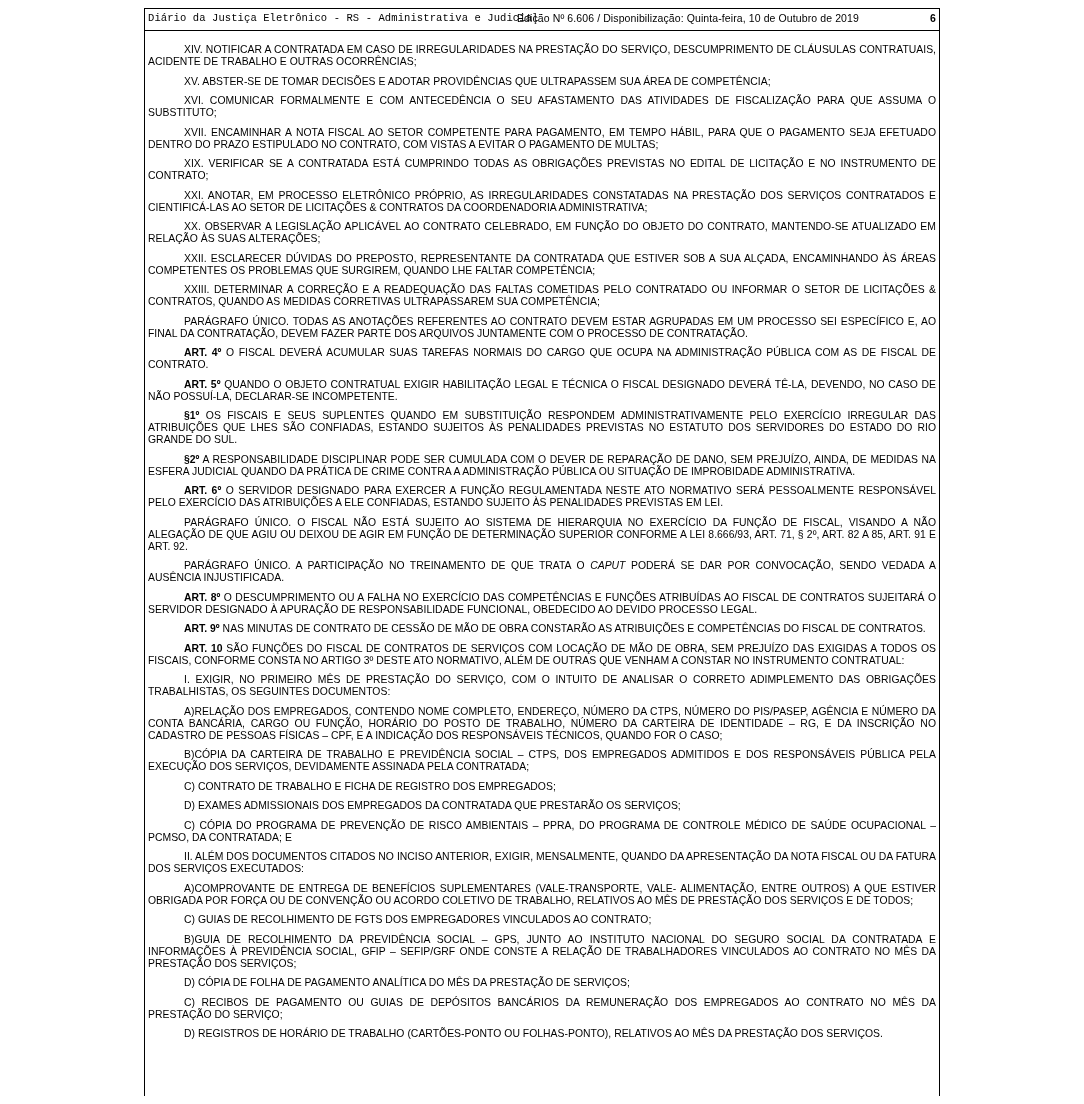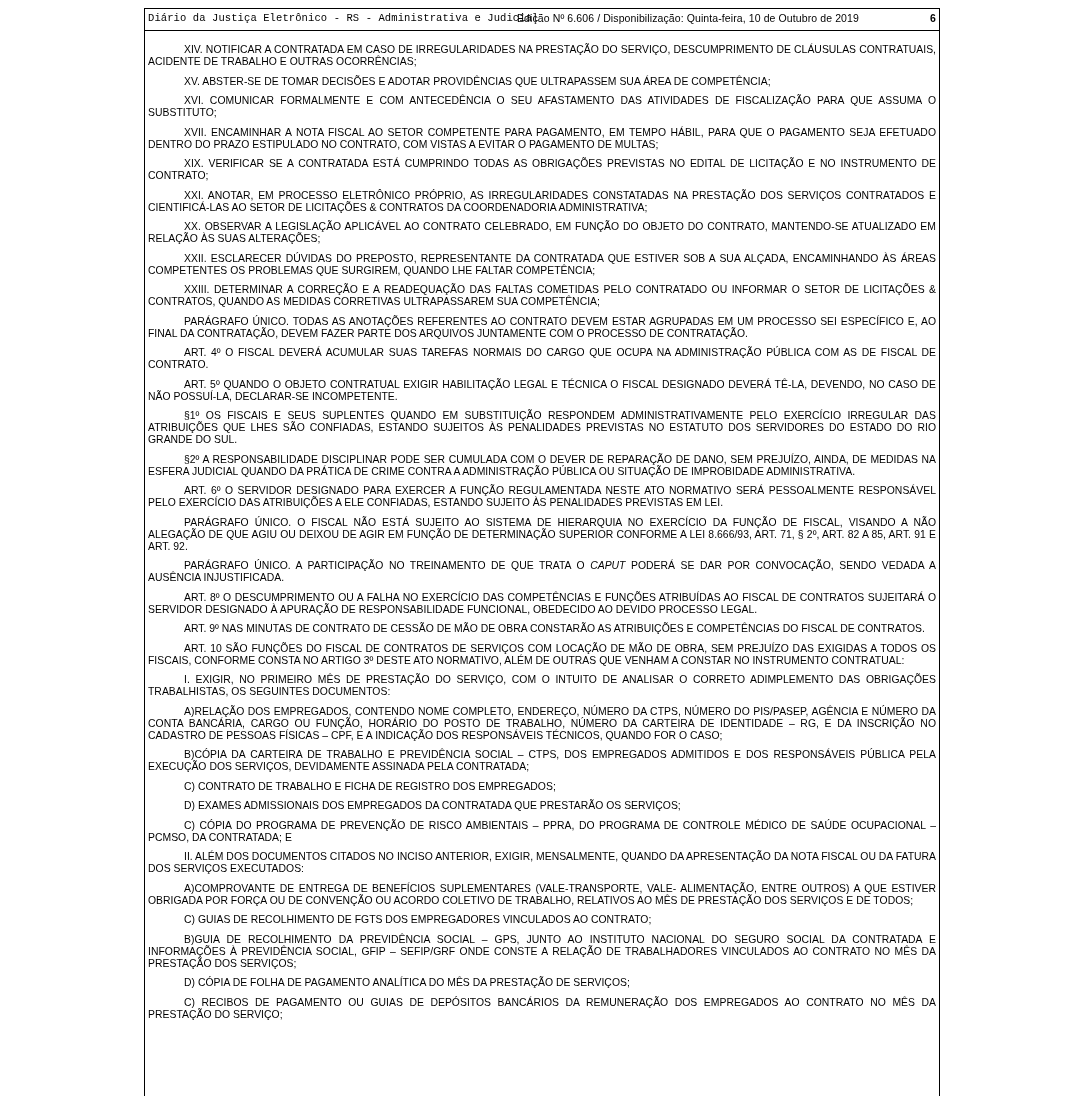--- a/index.html
+++ b/index.html
@@ -98,21 +98,21 @@
     font-size: 10.4px;
     line-height: 12.0px;
     text-align: justify;
   }
   .para {
     margin: 0 0 7.5px 0;
     text-indent: 36px;
     text-align: justify;
     letter-spacing: 0.02px;
   }
-  b { font-weight: normal; }
+  b { font-weight: bold; }
   i { }
 </style>
 </head>
 <body>
 
 <div class="page">
 
   <div class="rule-left"></div>
   <div class="rule-right"></div>
 
@@ -152,15 +152,16 @@
       <div class="para"><span>B)CÓPIA DA CARTEIRA DE TRABALHO E PREVIDÊNCIA SOCIAL – CTPS, DOS EMPREGADOS ADMITIDOS E DOS RESPONSÁVEIS PÚBLICA PELA EXECUÇÃO DOS SERVIÇOS, DEVIDAMENTE ASSINADA PELA CONTRATADA;</span></div>
       <div class="para"><span>C) CONTRATO DE TRABALHO E FICHA DE REGISTRO DOS EMPREGADOS;</span></div>
       <div class="para"><span>D) EXAMES ADMISSIONAIS DOS EMPREGADOS DA CONTRATADA QUE PRESTARÃO OS SERVIÇOS;</span></div>
       <div class="para"><span>C) CÓPIA DO PROGRAMA DE PREVENÇÃO DE RISCO AMBIENTAIS – PPRA, DO PROGRAMA DE CONTROLE MÉDICO DE SAÚDE OCUPACIONAL – PCMSO, DA CONTRATADA; E</span></div>
       <div class="para"><span>II. ALÉM DOS DOCUMENTOS CITADOS NO INCISO ANTERIOR, EXIGIR, MENSALMENTE, QUANDO DA APRESENTAÇÃO DA NOTA FISCAL OU DA FATURA DOS SERVIÇOS EXECUTADOS:</span></div>
       <div class="para"><span>A)COMPROVANTE DE ENTREGA DE BENEFÍCIOS SUPLEMENTARES (VALE-TRANSPORTE, VALE- ALIMENTAÇÃO, ENTRE OUTROS) A QUE ESTIVER OBRIGADA POR FORÇA OU DE CONVENÇÃO OU ACORDO COLETIVO DE TRABALHO, RELATIVOS AO MÊS DE PRESTAÇÃO DOS SERVIÇOS E DE TODOS;</span></div>
       <div class="para"><span>C) GUIAS DE RECOLHIMENTO DE FGTS DOS EMPREGADORES VINCULADOS AO CONTRATO;</span></div>
       <div class="para"><span>B)GUIA DE RECOLHIMENTO DA PREVIDÊNCIA SOCIAL – GPS, JUNTO AO INSTITUTO NACIONAL DO SEGURO SOCIAL DA CONTRATADA E INFORMAÇÕES À PREVIDÊNCIA SOCIAL, GFIP – SEFIP/GRF ONDE CONSTE A RELAÇÃO DE TRABALHADORES VINCULADOS AO CONTRATO NO MÊS DA PRESTAÇÃO DOS SERVIÇOS;</span></div>
       <div class="para"><span>D) CÓPIA DE FOLHA DE PAGAMENTO ANALÍTICA DO MÊS DA PRESTAÇÃO DE SERVIÇOS;</span></div>
       <div class="para"><span>C) RECIBOS DE PAGAMENTO OU GUIAS DE DEPÓSITOS BANCÁRIOS DA REMUNERAÇÃO DOS EMPREGADOS AO CONTRATO NO MÊS DA PRESTAÇÃO DO SERVIÇO;</span></div>
+      <div class="para"><span>D) REGISTROS DE HORÁRIO DE TRABALHO (CARTÕES-PONTO OU FOLHAS-PONTO), RELATIVOS AO MÊS DA PRESTAÇÃO DOS SERVIÇOS.</span></div>
     </div>
 
 </div>
 
 </body></html>

